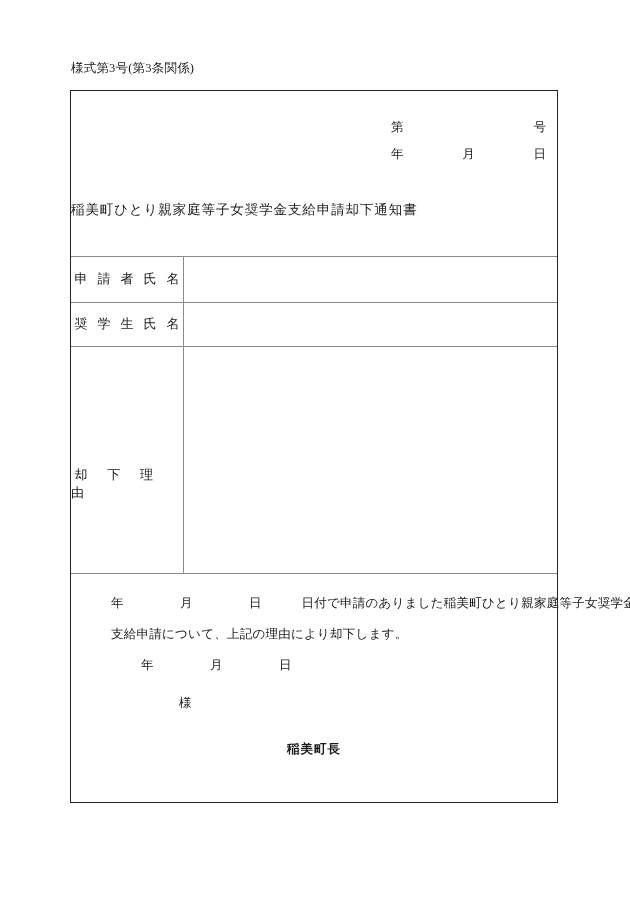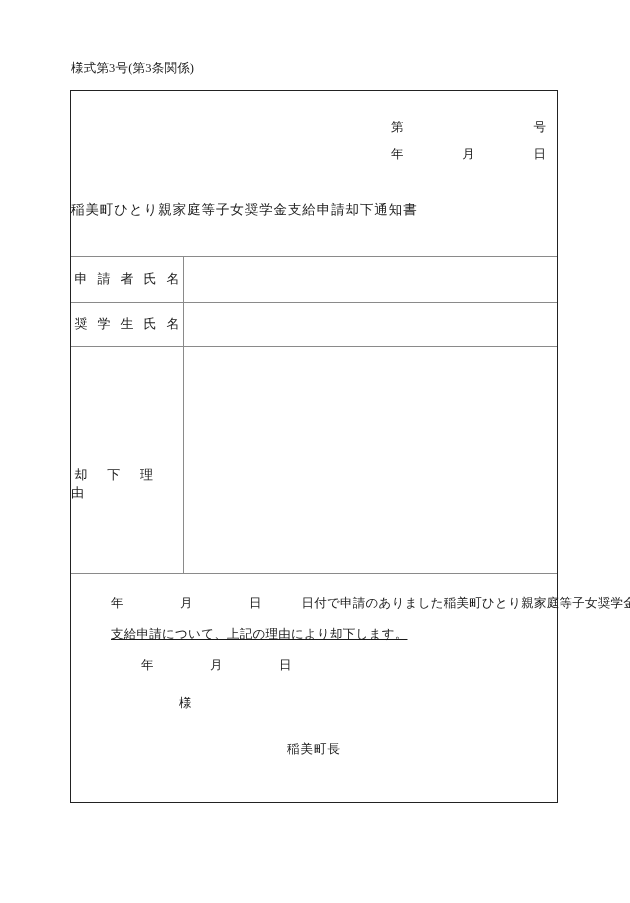--- a/index.html
+++ b/index.html
@@ -136,40 +136,40 @@
     display: inline-block;
     letter-spacing: 22px;
     margin-right: 18px;
   }
   .para-line-2 {
     position: absolute;
     left: 40px;
     top: 53px;
     letter-spacing: 0.25px;
     white-space: nowrap;
-    text-decoration: underline;
   }
   .sig-date {
     position: absolute;
     left: 70px;
     top: 84px;
     letter-spacing: 22px;
   }
   .addressee {
     position: absolute;
     left: 108px;
     top: 122px;
   }
   .signer {
     position: absolute;
     left: 0;
     right: 0;
     top: 168px;
     text-align: center;
     letter-spacing: 1px;
+    font-weight: bold;
   }
 </style>
 </head>
 <body>
 
 <div class="page">
 
   <div class="form-number">様式第3号(第3条関係)</div>
 
   <div class="frame">

